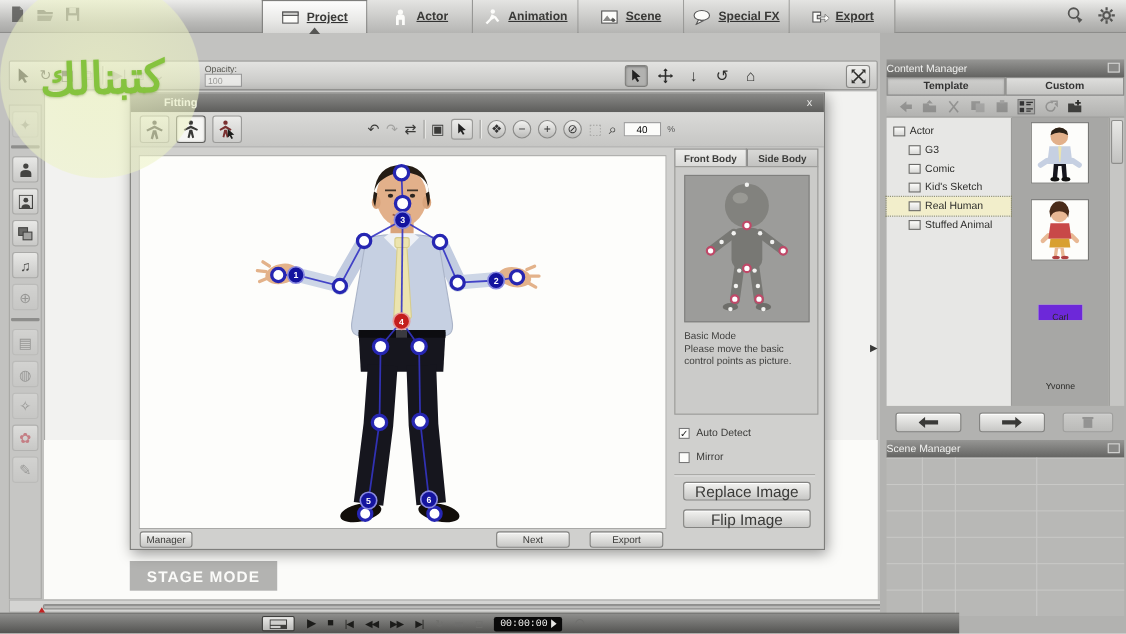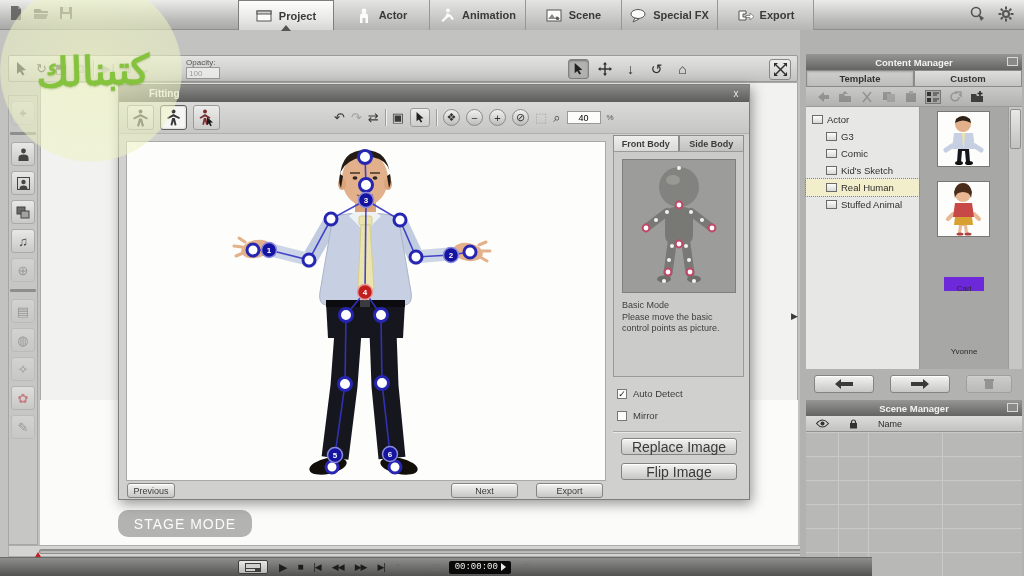--- a/index.html
+++ b/index.html
@@ -5,21 +5,21 @@
   * { margin:0; padding:0; box-sizing:border-box; }
   html,body { width:1024px; height:576px; overflow:hidden; }
   body { background:#c2c2c0; font-family:"Liberation Sans", sans-serif; position:relative; color:#333; }
   .abs { position:absolute; }
 
   
   #topbar { left:0; top:0; width:1024px; height:30px;
     background:linear-gradient(#ececea,#b9b9b7 70%,#a9a9a7); border-bottom:1px solid #8d8d8b; }
   #file-icons { left:8px; top:5px; display:flex; gap:9px; }
   #file-icons .fico { width:16px; height:16px; opacity:.85; }
-  #tabs-row { left:238px; top:0; height:30px; display:flex; }
+  #tabs-row { left:238px; top:0; height:30px; display:flex;text-decoration:underline; }
   .top-tab { width:96px; height:30px; display:flex; align-items:center; justify-content:center; gap:6px;
     font-size:11px; font-weight:bold; color:#3a3a38; border-right:1px solid #979795;
     background:linear-gradient(#e4e4e2,#b5b5b3); position:relative; }
   .top-tab.active { background:linear-gradient(#fdfdfd,#e9e9e7 60%,#d6d6d4);
     border:1px solid #7e7e7c; border-bottom:none; }
   .top-tab.active .notch { position:absolute; left:50%; bottom:-1px; transform:translateX(-50%);
     width:0; height:0; border-left:5px solid transparent; border-right:5px solid transparent;
     border-bottom:6px solid #555553; }
   .ticon { width:17px; height:15px; flex:0 0 auto; }
   #topbar-right { right:10px; top:6px; display:flex; gap:12px; }
@@ -52,21 +52,21 @@
     font-size:13px; color:#4a4a48; }
   .sb-btn.g { opacity:.38; }
   .sb-div { width:26px; height:3px; background:#8e8e8c; border-radius:1px; margin:2px 0; }
 
   
   #stage { left:40px; top:82px; width:758px; height:463px; background:#f2f2f0; border:1px solid #a9a9a7; }
   #stage-white { left:40px; top:400px; width:758px; height:145px; background:#fbfbf9; }
   #stage-collapse { left:791px; top:303px; width:8px; height:26px; display:flex; align-items:center;
     color:#3a3a38; font-size:9px; }
   #stage-mode { left:118px; top:510px; width:134px; height:27px; background:rgba(166,166,164,.85);
-    border-radius:10px; color:#fbfbf9; font-weight:normal; font-size:14px; letter-spacing:1px;
+    border-radius:0; color:#fbfbf9; font-weight:bold; font-size:14px; letter-spacing:1px;
     display:flex; align-items:center; justify-content:center; }
 
   
   #dialog { left:118px; top:84px; width:632px; height:416px; background:#d0d0ce;
     border:1px solid #7e7e7c; box-shadow:2px 4px 12px rgba(0,0,0,.4); }
   #dlg-title { left:0; top:0; width:100%; height:17px; background:linear-gradient(#8a8a88,#5d5d5b);
     display:flex; align-items:center; padding:0 6px; }
   #dlg-title-text { color:#efefed; font-size:10px; font-weight:bold; margin-left:24px; }
   #dlg-close { margin-left:auto; color:#e8e8e6; font-size:10px; width:14px; text-align:center; }
   #dlg-toolbar { left:0; top:17px; width:100%; height:32px; display:flex; align-items:center;
@@ -121,21 +121,21 @@
     background:linear-gradient(#e9e9e7,#b9b9b7); display:flex; align-items:center; justify-content:center; }
   #time-display { width:62px; height:13px; background:#0a0a0a; border-radius:2px; color:#f4f4f2;
     font-family:"Liberation Mono",monospace; font-size:9px; display:flex; align-items:center;
     justify-content:center; gap:3px; }
   #time-marker { width:0; height:0; border-top:4px solid transparent; border-bottom:4px solid transparent;
     border-left:5px solid #e8e8e6; }
 
   
   #right-region { left:800px; top:30px; width:224px; height:546px; background:#b2b2b0; }
   .panel-title { height:16px; background:linear-gradient(#969694,#646462); display:flex; align-items:center;
-    justify-content:center; color:#f2f2f0; font-size:9.5px; font-weight:bold; position:relative; }
+    justify-content:flex-start; color:#f2f2f0; font-size:9.5px; font-weight:normal; position:relative; }
   .panel-min { position:absolute; right:4px; top:3px; width:11px; height:9px; border:1px solid #d8d8d6;
     background:#8a8a88; }
   #cm { left:806px; top:54px; width:216px; }
   #cm-tabs { display:flex; height:17px; }
   .cm-tab { flex:1; font-size:9.5px; font-weight:bold; text-align:center; line-height:16px; color:#333;
     border:1px solid #8b8b89; background:linear-gradient(#dededc,#c4c4c2); }
   .cm-tab.active { background:linear-gradient(#cfcfcd,#bdbdbb); box-shadow:inset 0 1px 2px rgba(0,0,0,.2); }
   #cm-iconrow { height:20px; background:linear-gradient(#c9c9c7,#b2b2b0); border-bottom:1px solid #9a9a98;
     display:flex; align-items:center; gap:8px; padding:0 10px; }
   .cm-ico { width:14px; height:12px; }
@@ -560,21 +560,21 @@
     <div class="chk checked">✓</div>
     <span class="chk-label">Auto Detect</span>
   </div>
   <div class="chk-row abs" style="top:325px">
     <div class="chk"></div>
     <span class="chk-label">Mirror</span>
   </div>
   <div id="dlg-sep" class="abs"></div>
   <div id="replace-btn" class="btn3d abs">Replace Image</div>
   <div id="flip-btn" class="btn3d abs">Flip Image</div>
-  <div id="prev-btn" class="btn3d abs">Previous</div>
+  <div id="prev-btn" class="btn3d abs">Manager</div>
   <div id="next-btn" class="btn3d abs">Next</div>
   <div id="cancel-btn" class="btn3d abs">Export</div>
 </div>
 
 <div id="timeline-row" class="abs">
   <div id="timeline-groove" class="abs"></div>
   <div class="tl-mark abs" style="left:26px"></div>
   <div class="tl-mark abs" style="left:818px"></div>
 </div>
 <div id="playbar" class="abs">
@@ -722,35 +722,20 @@
         <rect x="1" y="0" width="10" height="2" fill="#666"></rect>
       </svg>
   </div>
 </div>
 
 <div id="sm" class="abs">
   <div class="panel-title">
     <span>Scene Manager</span>
     <div class="panel-min"></div>
   </div>
-  <div id="sm-header">
-    <div class="hcol" style="width:32px">
-      <svg width="13" height="9" viewBox="0 0 13 9">
-          <path d="M.5 4.5Q6.5-2.5 12.5 4.5 6.5 11.5.5 4.5z" fill="none" stroke="#333" stroke-width="1.1"></path>
-          <circle cx="6.5" cy="4.5" r="2" fill="#333"></circle>
-        </svg>
-    </div>
-    <div class="hcol" style="width:30px">
-      <svg width="9" height="10" viewBox="0 0 9 10">
-          <rect x="1" y="4" width="7" height="5.5" fill="#333"></rect>
-          <path d="M2.5 4V3a2 2 0 0 1 4 0v1" fill="none" stroke="#333" stroke-width="1.2"></path>
-        </svg>
-    </div>
-    <div class="hcol" style="padding-left:10px">Name</div>
-  </div>
   <div id="sm-grid">
     <div class="gline" style="left:32px"></div>
     <div class="gline" style="left:62px"></div>
     <div class="gline" style="left:136px"></div>
   </div>
 </div>
 
 <div id="wm-circle" class="abs"></div>
 <div id="wm-text" class="abs">كتبنالك</div>
 

